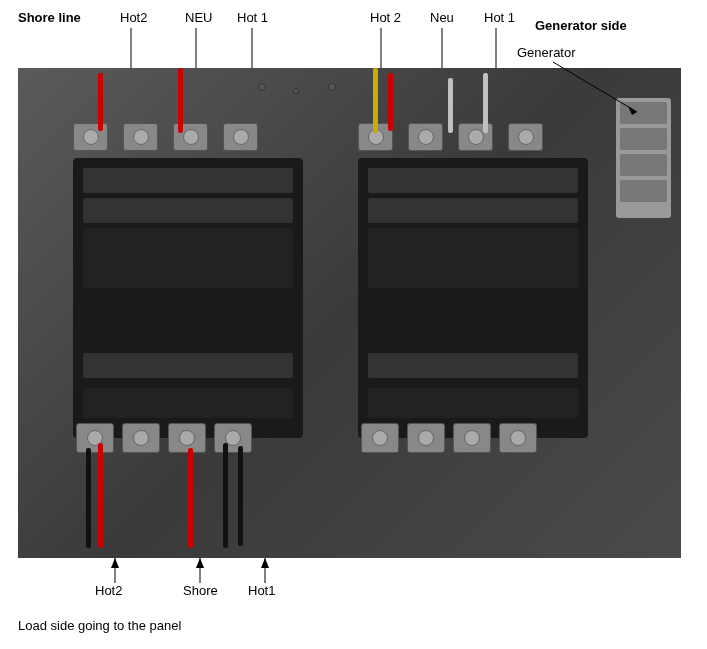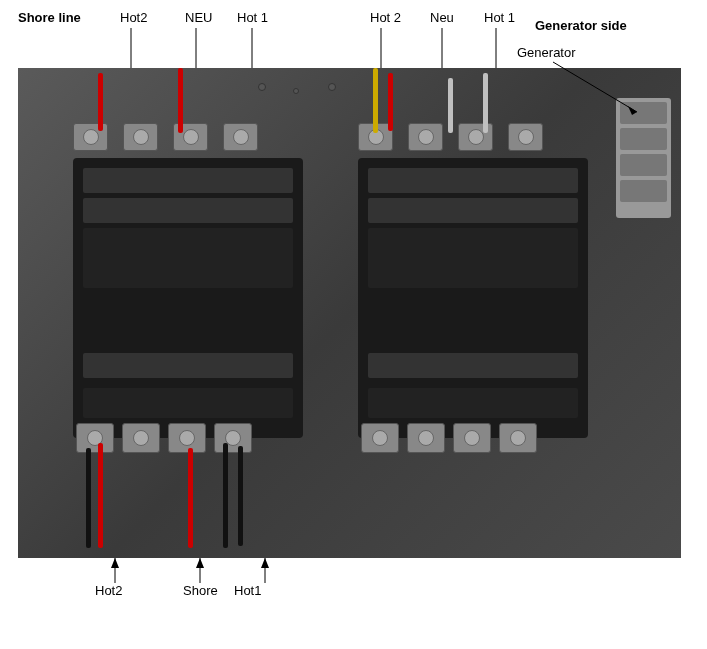--- a/index.html
+++ b/index.html
@@ -265,16 +265,17 @@
 
     <line x1="200" y1="583" x2="200" y2="558" stroke="#000" stroke-width="1"></line>
     <polygon points="200,558 196,568 204,568" fill="#000"></polygon>
 
     <line x1="265" y1="583" x2="265" y2="558" stroke="#000" stroke-width="1"></line>
     <polygon points="265,558 261,568 269,568" fill="#000"></polygon>
   </svg>
 
   <span class="lbl" style="top:583px; left:95px;">Hot2</span>
   <span class="lbl" style="top:583px; left:183px;">Shore</span>
-  <span class="lbl" style="top:583px; left:234px;">Hot1</span>
-
+  <span class="lbl" style="top:583px; left:248px;">Hot1</span>
+
+  <span class="lbl" style="top:618px; left:18px;">Load side going to the panel</span>
 
 </div>
 
 </body></html>

